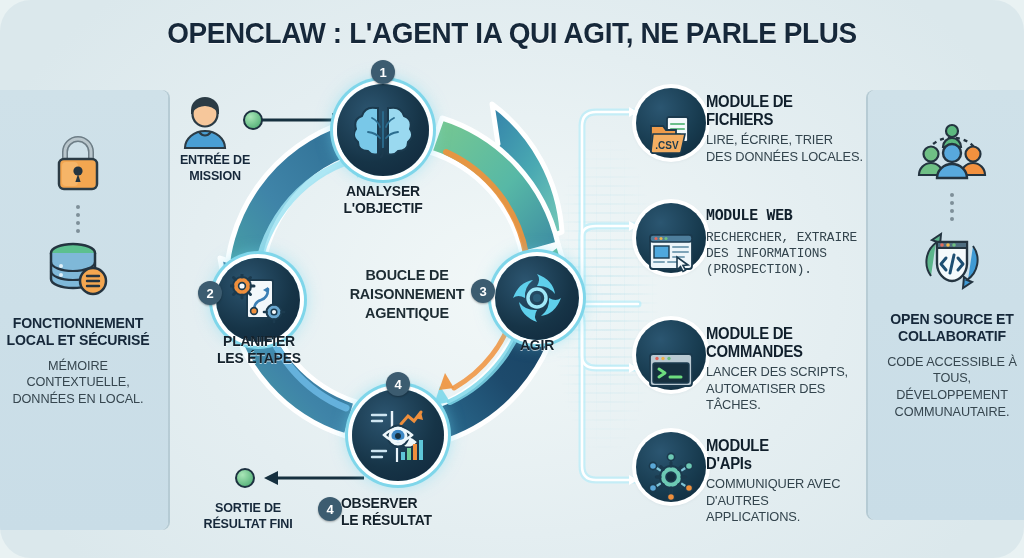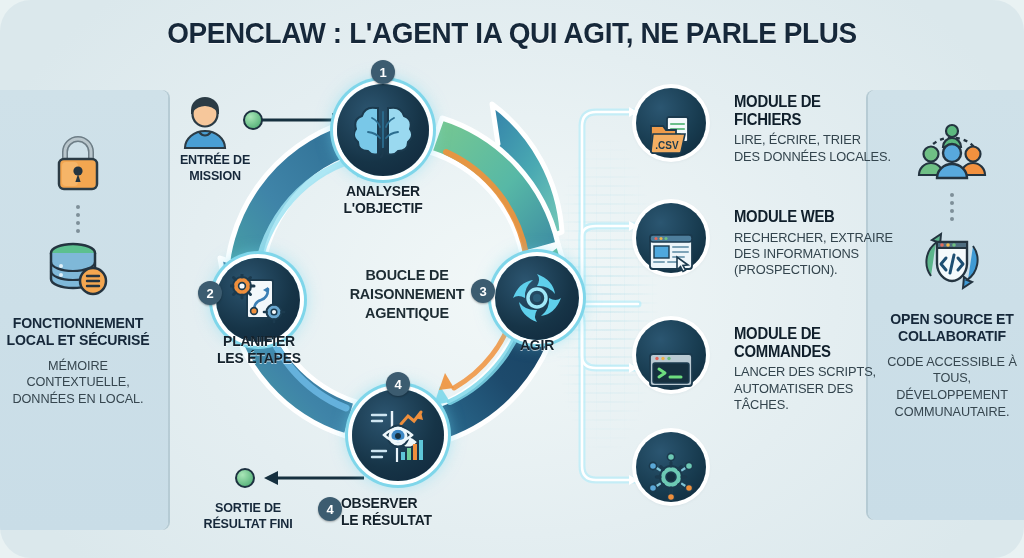--- a/index.html
+++ b/index.html
@@ -71,21 +71,21 @@
     border:2px solid #1d3140; }
   .io-label { position:absolute; text-align:center; font-size:13.5px; font-weight:bold;
     color:#16283a; line-height:1.18; transform:scaleX(.93); letter-spacing:-.2px; }
 
   
   .module { position:absolute; display:flex; align-items:flex-start; }
   .mod-icon { width:70px; height:70px; border-radius:50%; flex:0 0 70px;
     background:radial-gradient(circle at 35% 28%, #2b5671 0%, #173a4e 60%, #0f2738 100%);
     box-shadow:0 0 0 4px #fff, 0 1px 5px rgba(20,50,70,.35);
     display:flex; align-items:flex-end; justify-content:center; }
-  .mod-text { margin-left:28px; padding-top:5px; }
+  .mod-text { margin-left:0; padding-top:5px; }
   .mod-title { font-size:16px; font-weight:bold; color:#101f2b; line-height:1.1;
     transform:scaleX(.93); transform-origin:left; letter-spacing:-.3px; }
   .mod-desc { margin-top:4px; font-size:13.5px; color:#33444d; line-height:1.21;
     transform:scaleX(.95); transform-origin:left; letter-spacing:-.15px; }
 </style>
 </head>
 <body>
 
 <div id="stage">
 
@@ -411,21 +411,21 @@
         <path d="M6 20 h32 l-4 18 a2 2 0 0 1 -2 1 H6 a2 2 0 0 1 -2 -2 z" fill="#f4ae62" stroke="#1b3a4e" stroke-width="1.6"></path>
         <text x="20" y="35" font-family="Liberation Sans, sans-serif" font-size="10" font-weight="bold" fill="#1b3a4e" text-anchor="middle">.CSV</text>
       </svg>
     </div>
     <div class="mod-text">
       <div class="mod-title">MODULE DE<br>FICHIERS</div>
       <div class="mod-desc">LIRE, ÉCRIRE, TRIER<br>DES DONNÉES LOCALES.</div>
     </div>
   </div>
 
-  <div class="module" style="left:636px;top:203px;">
+  <div class="module" style="left:636px;top:203px;font-family:Liberation Mono, monospace;">
     <div class="mod-icon">
       <svg width="48" height="42" viewBox="0 0 48 42">
         <rect x="3" y="4" width="42" height="34" rx="3" fill="#eef6fa" stroke="#1b3a4e" stroke-width="1.8"></rect>
         <rect x="3" y="4" width="42" height="7" rx="3" fill="#4e7e9c" stroke="#1b3a4e" stroke-width="1.6"></rect>
         <circle cx="9" cy="7.5" r="1.6" fill="#e4675a"></circle>
           <circle cx="14" cy="7.5" r="1.6" fill="#eeb24a"></circle>
           <circle cx="19" cy="7.5" r="1.6" fill="#6ec07f"></circle>
         <rect x="7" y="15" width="15" height="12" fill="#4fa8dd" stroke="#1b3a4e" stroke-width="1.4"></rect>
         <g stroke="#7fa4b8" stroke-width="2" stroke-linecap="round">
           <path d="M26 16 h15"></path>
@@ -489,15 +489,19 @@
           <circle r="5" fill="#14303f" stroke="#1b3a4e" stroke-width="1.6"></circle>
         </g>
         <circle cx="25" cy="5" r="3.6" fill="#6dc9b4" stroke="#1b3a4e" stroke-width="1.6"></circle>
         <circle cx="25" cy="45" r="3.6" fill="#ef8f3c" stroke="#1b3a4e" stroke-width="1.6"></circle>
         <circle cx="7" cy="14" r="3.6" fill="#5aa8d8" stroke="#1b3a4e" stroke-width="1.6"></circle>
         <circle cx="43" cy="14" r="3.6" fill="#6dc9b4" stroke="#1b3a4e" stroke-width="1.6"></circle>
         <circle cx="7" cy="36" r="3.6" fill="#5aa8d8" stroke="#1b3a4e" stroke-width="1.6"></circle>
         <circle cx="43" cy="36" r="3.6" fill="#ef8f3c" stroke="#1b3a4e" stroke-width="1.6"></circle>
       </svg>
     </div>
+    <div class="mod-text">
+      <div class="mod-title">MODULE<br>D'APIs</div>
+      <div class="mod-desc">COMMUNIQUER AVEC<br>D'AUTRES<br>APPLICATIONS.</div>
+    </div>
   </div>
 
 </div>
 
 </body></html>

